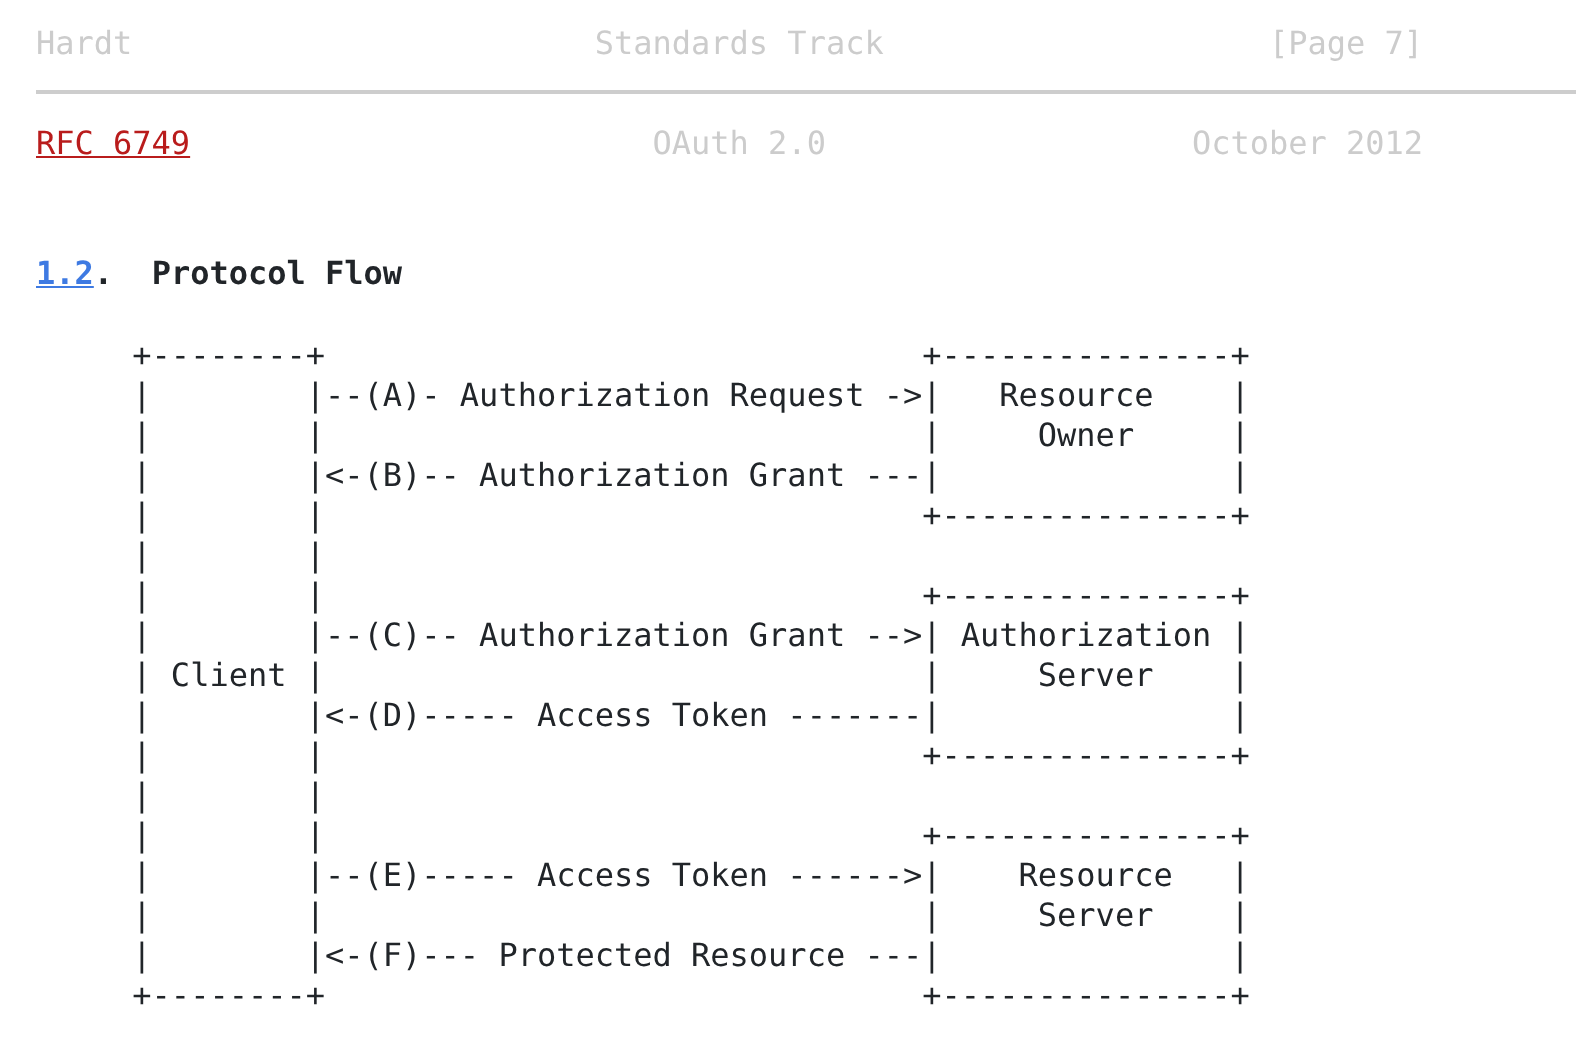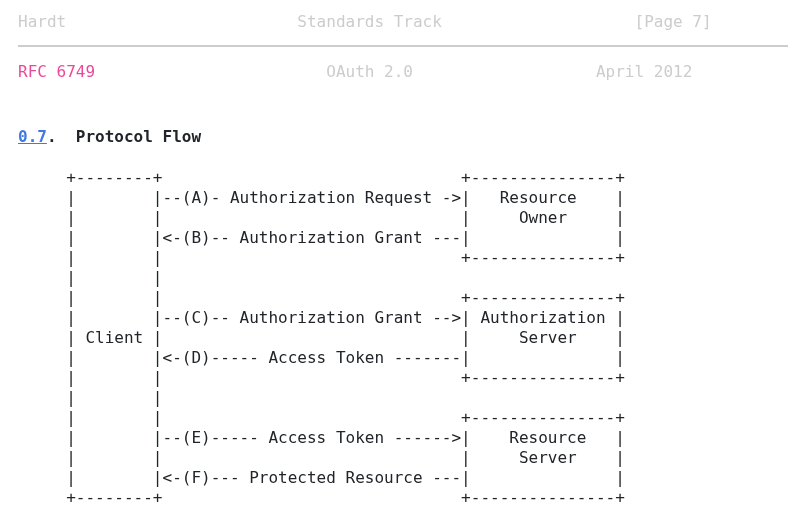--- a/index.html
+++ b/index.html
@@ -22,21 +22,22 @@
     margin: 0;
     font-family: inherit;
     font-size: inherit;
     line-height: inherit;
     white-space: pre;
   }
   .muted {
     color: #cccccc;
   }
   a.muted-link {
-    color: #ec4899;
+    color: #b91c1c;
+    text-decoration: underline;
     cursor: pointer;
   }
   hr.page-divider {
     border: none;
     height: 2px;
     background: #cdcdcd;
     margin: 13px 0 15px 0;
   }
   pre.section-heading {
     margin-top: 45px;
@@ -54,23 +55,23 @@
     color: #212529;
   }
 </style>
 </head>
 <body>
 
 <pre class="muted">Hardt                        Standards Track                    [Page 7]</pre>
 
 <hr class="page-divider">
 
-<pre><a class="muted-link">RFC 6749</a><span class="muted">                        OAuth 2.0                   April 2012</span></pre>
+<pre><a class="muted-link">RFC 6749</a><span class="muted">                        OAuth 2.0                   October 2012</span></pre>
 
-<pre class="section-heading"><a class="section-link">0.7</a><span>.  </span><span>Protocol Flow</span></pre>
+<pre class="section-heading"><a class="section-link">1.2</a><span>.  </span><span>Protocol Flow</span></pre>
 
 <pre class="figure">     +--------+                               +---------------+
      |        |--(A)- Authorization Request -&gt;|   Resource    |
      |        |                               |     Owner     |
      |        |&lt;-(B)-- Authorization Grant ---|               |
      |        |                               +---------------+
      |        |
      |        |                               +---------------+
      |        |--(C)-- Authorization Grant --&gt;| Authorization |
      | Client |                               |     Server    |

